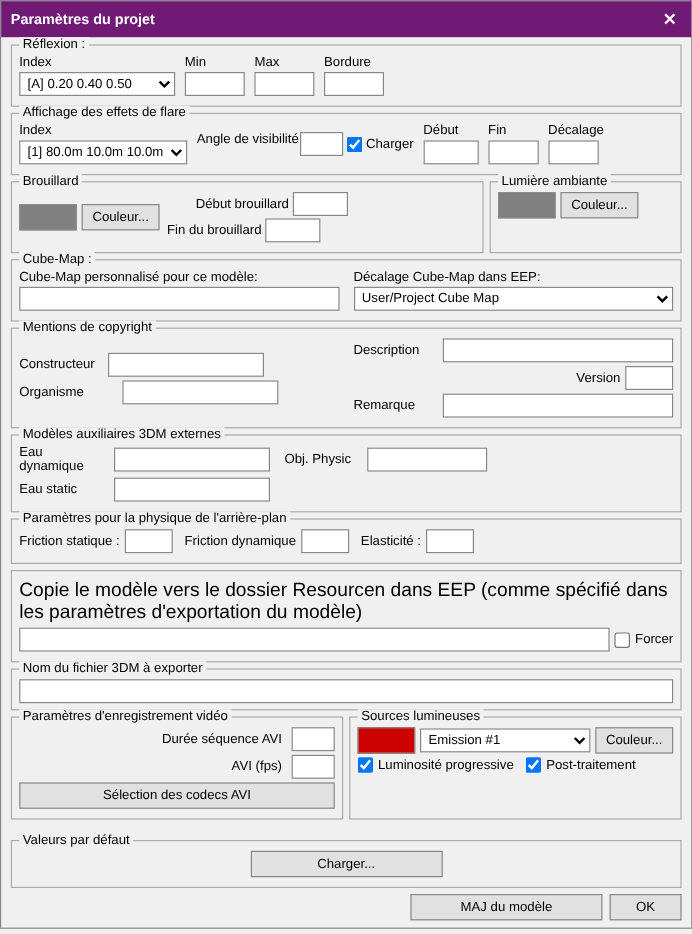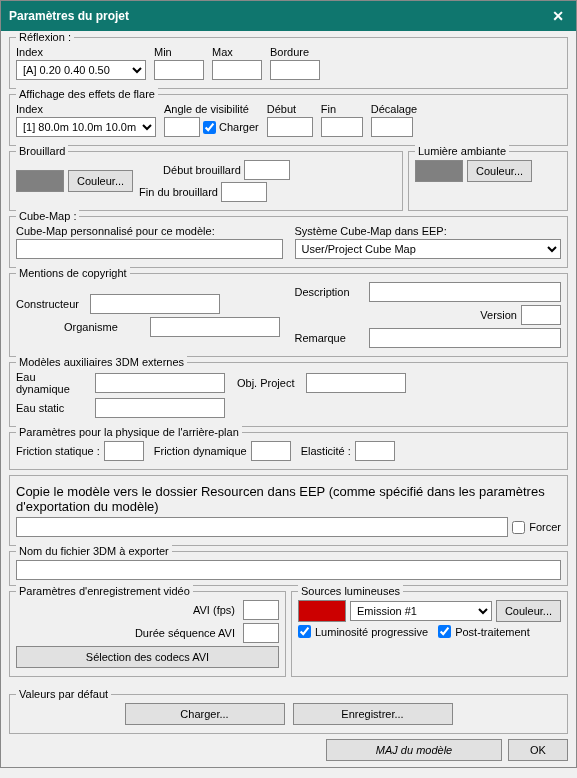--- a/index.html
+++ b/index.html
@@ -9,21 +9,21 @@
       background: #f0f0f0;
       width: 577px;
       min-height: 778px;
     }
     .window {
       width: 577px;
       background: #f0f0f0;
       border: 1px solid #888;
     }
     .title-bar {
-      background: #0f766e;
+      background: #701a75;
       color: white;
       padding: 4px 8px;
       display: flex;
       justify-content: space-between;
       align-items: center;
       font-size: 12px;
       font-weight: bold;
     }
     .title-bar-close {
       cursor: pointer;
@@ -142,21 +142,21 @@
     <div class="section">
       <span class="section-legend">Affichage des effets de flare</span>
       <div class="section-content">
         <div class="row">
           <div style="display:flex;flex-direction:column;gap:1px;">
             <span class="col-header">Index</span>
             <select style="width:140px;">
               <option value="[1] 80.0m  10.0m  10.0m">[1] 80.0m  10.0m  10.0m</option>
             </select>
           </div>
-          <div style="display:flex;flex-direction:column;gap:1px;margin-left:4px;">
+          <div style="display:flex;flex-direction:row;gap:1px;margin-left:4px;">
             <span class="col-header">Angle de visibilité</span>
             <div style="display:flex;align-items:center;gap:3px;">
               <input type="text" style="width: 36px;">
               <input type="checkbox" checked="" style="">
               <span>Charger</span>
             </div>
           </div>
           <div style="display:flex;flex-direction:column;gap:1px;margin-left:4px;">
             <span class="col-header">Début</span>
             <input type="text" style="width: 46px;">
@@ -206,39 +206,39 @@
 
     <div class="section">
       <span class="section-legend">Cube-Map :</span>
       <div class="section-content">
         <div class="row">
           <div style="flex:1;">
             <div style="margin-bottom:2px;">Cube-Map personnalisé pour ce modèle:</div>
             <input type="text" style="width: 100%;">
           </div>
           <div style="flex:1;margin-left:8px;">
-            <div style="margin-bottom:2px;">Système Cube-Map dans EEP:</div>
+            <div style="margin-bottom:2px;">Décalage Cube-Map dans EEP:</div>
             <select style="width:100%;">
               <option value="User/Project Cube Map">User/Project Cube Map</option>
             </select>
           </div>
         </div>
       </div>
     </div>
 
     <div class="section">
       <span class="section-legend">Mentions de copyright</span>
       <div class="section-content">
         <div class="row">
           <div style="display:flex;flex-direction:column;gap:3px;flex:1;">
             <div style="display:flex;align-items:center;gap:4px;">
               <span style="width:70px;">Constructeur</span>
               <input type="text" style="width: 130px;">
             </div>
-            <div style="display:flex;align-items:center;gap:16px;margin-left:48px;">
+            <div style="display:flex;align-items:center;gap:16px;">
               <span style="width:70px;">Organisme</span>
               <input type="text" style="width: 130px;">
             </div>
           </div>
           <div style="display:flex;flex-direction:column;gap:3px;flex:1;margin-left:8px;">
             <div style="display:flex;align-items:center;gap:4px;">
               <span style="width:70px;">Description</span>
               <input type="text" style="flex: 1 1 0%;">
             </div>
             <div style="display:flex;align-items:center;gap:4px;justify-content:flex-end;">
@@ -253,21 +253,21 @@
         </div>
       </div>
     </div>
 
     <div class="section">
       <span class="section-legend">Modèles auxiliaires 3DM externes</span>
       <div class="section-content">
         <div class="row">
           <span style="width:75px;">Eau dynamique</span>
           <input type="text" style="width: 130px;">
-          <span style="width:65px;margin-left:8px;">Obj. Project</span>
+          <span style="width:65px;margin-left:8px;">Obj. Physic</span>
           <input type="text" style="width: 100px;">
         </div>
         <div class="row">
           <span style="width:75px;">Eau static</span>
           <input type="text" style="width: 130px;">
         </div>
       </div>
     </div>
 
     <div class="section">
@@ -280,21 +280,21 @@
           <input type="text" style="width: 40px;">
           <span style="margin-left:6px;">Elasticité :</span>
           <input type="text" style="width: 40px;">
         </div>
       </div>
     </div>
 
     <div class="section">
       <div class="section-content">
         <div class="row">
-          <span style="flex:1;font-size:13px;">Copie le modèle vers le dossier Resourcen dans EEP (comme spécifié dans les paramètres d'exportation du modèle)</span>
+          <span style="flex:1;font-size:16px;">Copie le modèle vers le dossier Resourcen dans EEP (comme spécifié dans les paramètres d'exportation du modèle)</span>
         </div>
         <div class="row">
           <input type="text" style="flex: 1 1 0%;">
           <input type="checkbox" style="">
           <span>Forcer</span>
         </div>
       </div>
     </div>
 
     <div class="section">
@@ -302,25 +302,25 @@
       <div class="section-content">
         <input type="text" style="width: 100%;">
       </div>
     </div>
 
     <div style="display:flex;gap:5px;margin-bottom:17px;">
       <div class="section" style="flex:1;margin-bottom:0;">
         <span class="section-legend">Paramètres d'enregistrement vidéo</span>
         <div class="section-content">
           <div class="row">
+            <span style="flex:1;text-align:right;padding-right:4px;">Durée séquence AVI</span>
+            <input type="text" style="width: 36px;">
+          </div>
+          <div class="row">
             <span style="flex:1;text-align:right;padding-right:4px;">AVI (fps)</span>
-            <input type="text" style="width: 36px;">
-          </div>
-          <div class="row">
-            <span style="flex:1;text-align:right;padding-right:4px;">Durée séquence AVI</span>
             <input type="text" style="width: 36px;">
           </div>
           <div class="row" style="margin-top:3px;align-items:flex-end;">
             <button style="width:100%;">Sélection des codecs AVI</button>
           </div>
         </div>
       </div>
       <div class="section" style="flex:1;margin-bottom:0;">
         <span class="section-legend">Sources lumineuses</span>
         <div class="section-content">
@@ -339,24 +339,23 @@
           </div>
         </div>
       </div>
     </div>
 
     <div class="section">
       <span class="section-legend">Valeurs par défaut</span>
       <div class="section-content">
         <div class="row" style="justify-content:center;gap:8px;">
           <button style="width:160px;">Charger...</button>
-          <button style="width:160px;">Enregistrer...</button>
         </div>
       </div>
     </div>
 
     <div style="display:flex;justify-content:flex-end;gap:6px;margin-top:4px;">
-      <button style="width:176px;font-style:italic;">MAJ du modèle</button>
+      <button style="width:160px;">MAJ du modèle</button>
       <button style="width:60px;">OK</button>
     </div>
 
   </div>
 </div>
 
 </body></html>

